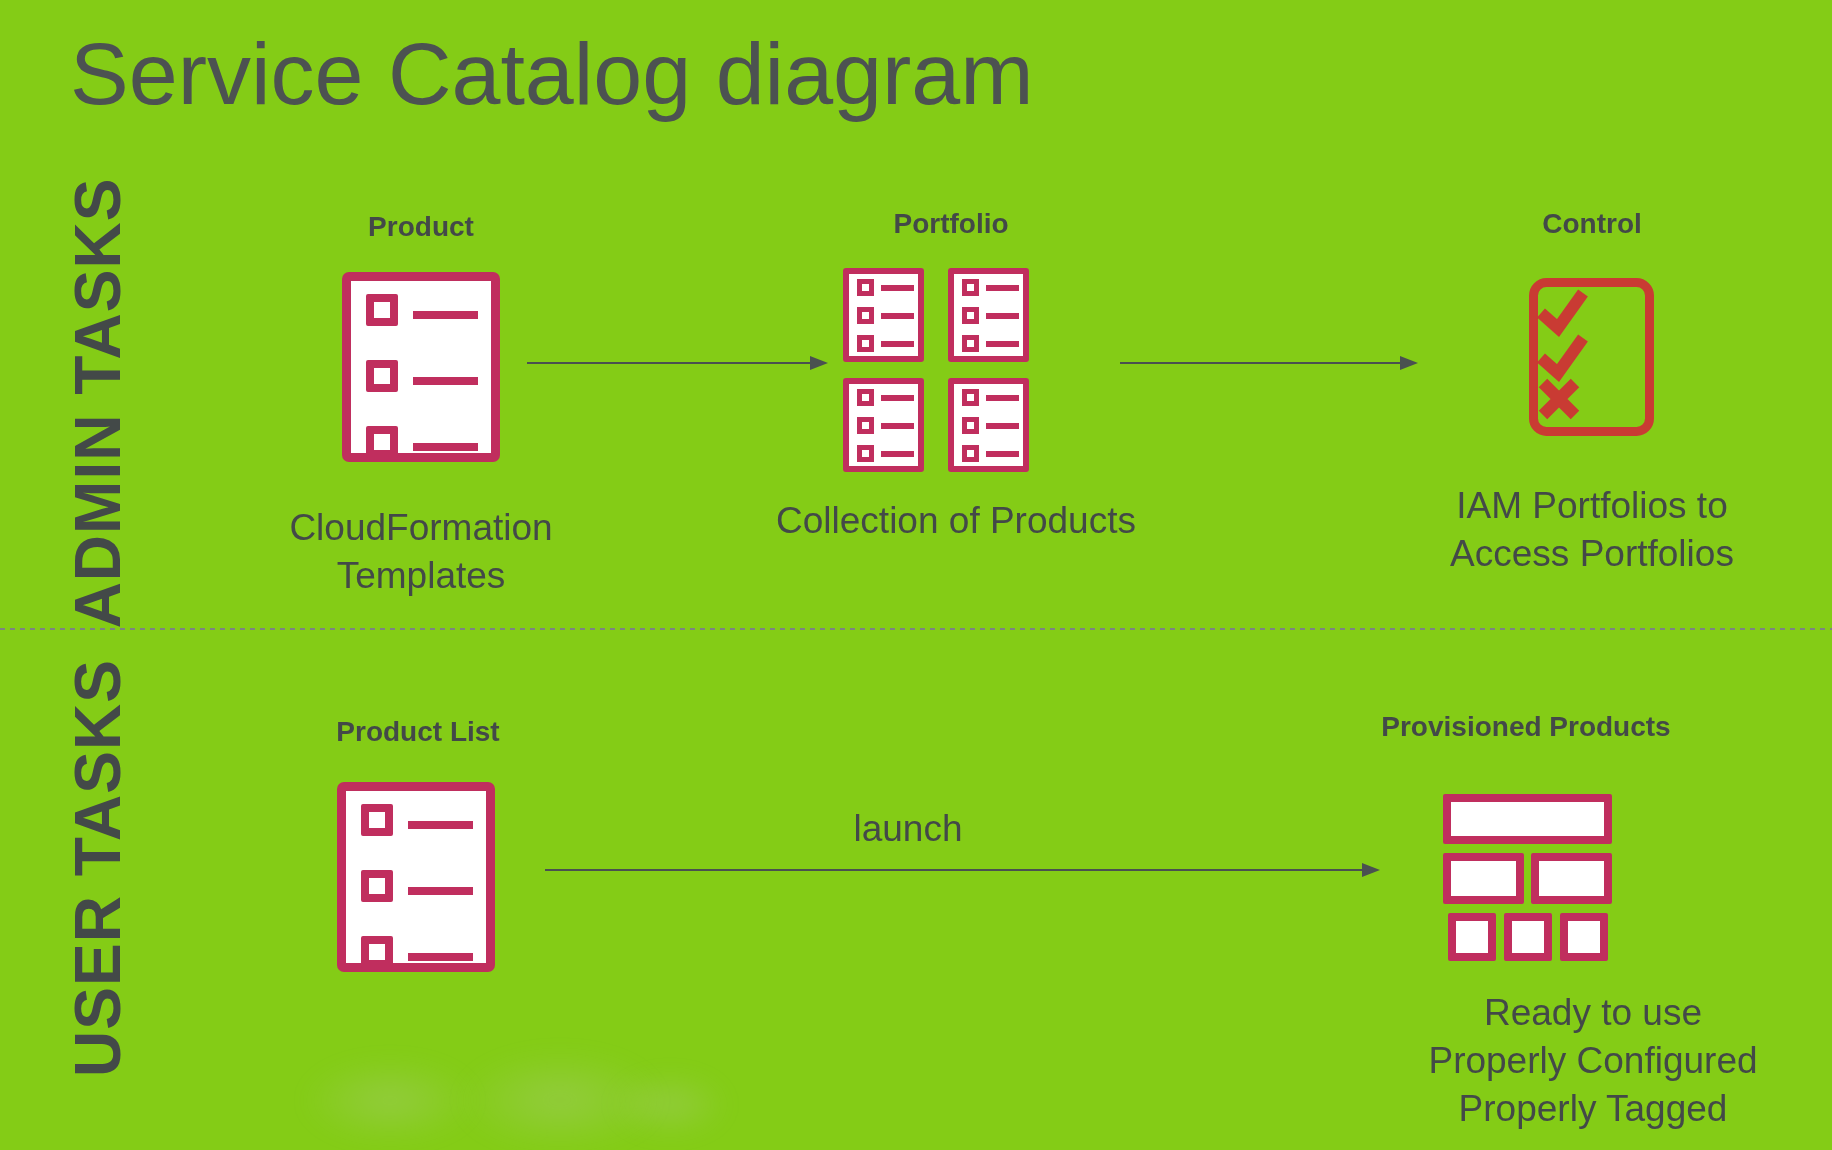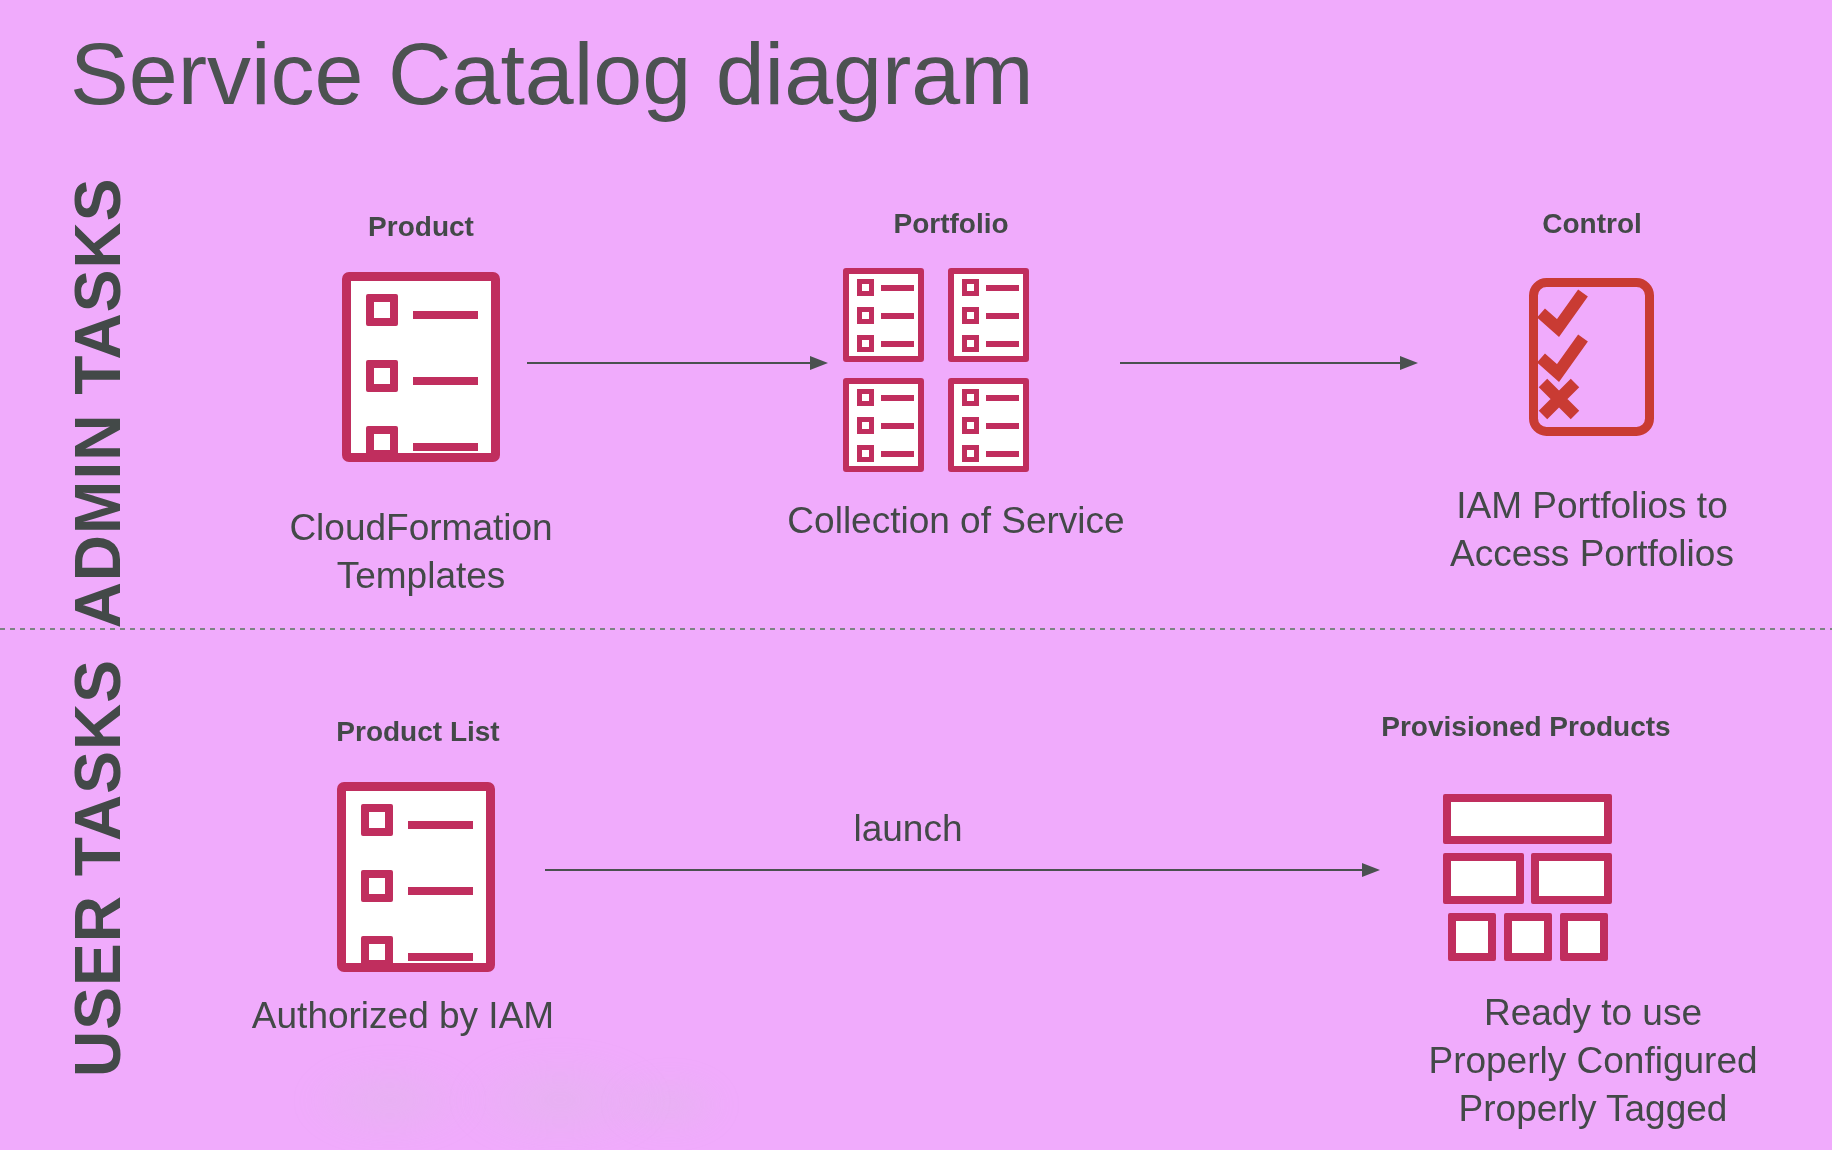--- a/index.html
+++ b/index.html
@@ -1,19 +1,19 @@
 <!DOCTYPE html>
 <html><head>
 <meta charset="utf-8">
 <style>
   html,body{margin:0;padding:0;background:#ffffff;}
   .canvas{
     position:relative;
     width:1832px;height:1150px;
-    background:#f0abfc;
+    background:#84cc16;
     font-family:"Liberation Sans",sans-serif;
     overflow:hidden;
     --pink:#C02E5E;
     --red:#C93B33;
     --ink:#434948;
     --arrow:#4A5150;
     --div:#7D8383;
   }
   .center{position:absolute;transform:translate(-50%,-50%);white-space:nowrap;}
   .title{
@@ -177,21 +177,21 @@
           <div class="msq"></div>
           <div class="mbar"></div>
         </div>
       <div class="mini-row">
           <div class="msq"></div>
           <div class="mbar"></div>
         </div>
     </div>
   </div>
   <div class="cap center" style="left:956px;top:521px">
-    <span>Collection of Service</span>
+    <span>Collection of Products</span>
   </div>
 
   <div class="arrow" style="left:1120px;top:362px;width:280px"></div>
 
   <div class="h center" style="left:1592px;top:224px">Control</div>
   <svg class="ctl" width="127" height="160" viewBox="0 0 127 160">
     <rect x="5.5" y="5.5" width="116" height="149" rx="13" fill="none" stroke="currentColor" stroke-width="9"></rect>
     <path d="M13 36 L30 51 L55 16" fill="none" stroke="currentColor" stroke-width="12"></path>
     <path d="M13 81 L30 96 L55 61" fill="none" stroke="currentColor" stroke-width="12"></path>
     <path d="M15 106 L47 138 M47 106 L15 138" fill="none" stroke="currentColor" stroke-width="12"></path>
@@ -211,23 +211,20 @@
       </div>
     <div class="doc-row">
         <div class="sq"></div>
         <div class="bar"></div>
       </div>
     <div class="doc-row">
         <div class="sq"></div>
         <div class="bar"></div>
       </div>
   </div>
-  <div class="cap center" style="left:403px;top:1016px">
-    <span>Authorized by IAM</span>
-  </div>
 
   <div class="cap center" style="left:908px;top:829px">launch</div>
   <div class="arrow" style="left:545px;top:869px;width:817px"></div>
 
   <div class="h center" style="left:1526px;top:727px">Provisioned Products</div>
   <div class="bricks">
     <div class="brick b-row1"></div>
     <div class="b-row2">
       <div class="brick"></div>
       <div class="brick"></div>

